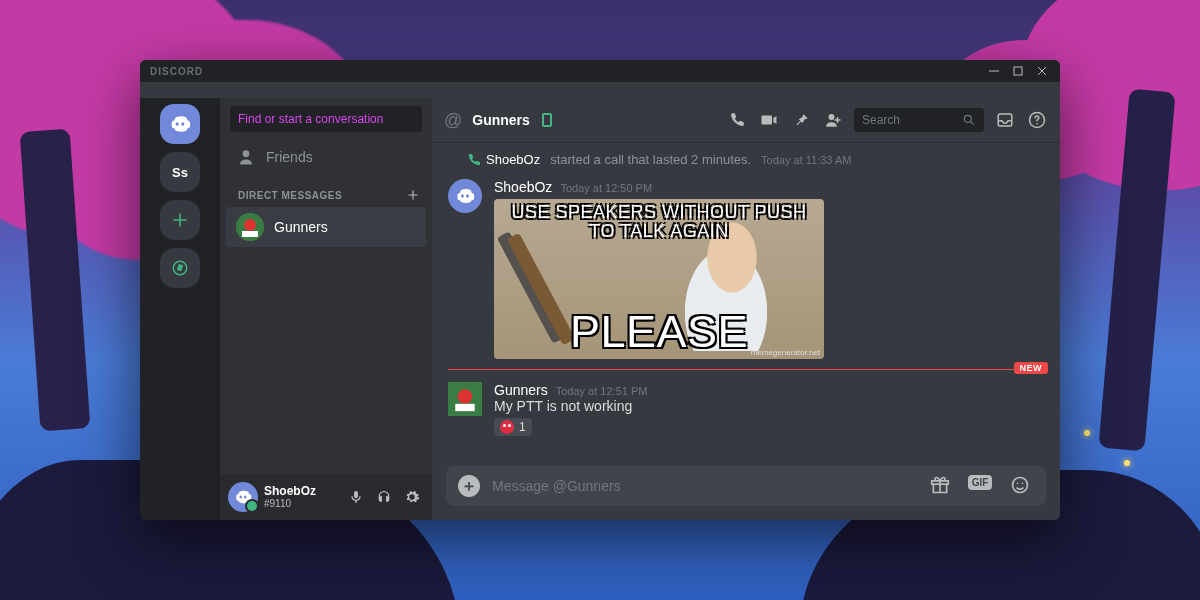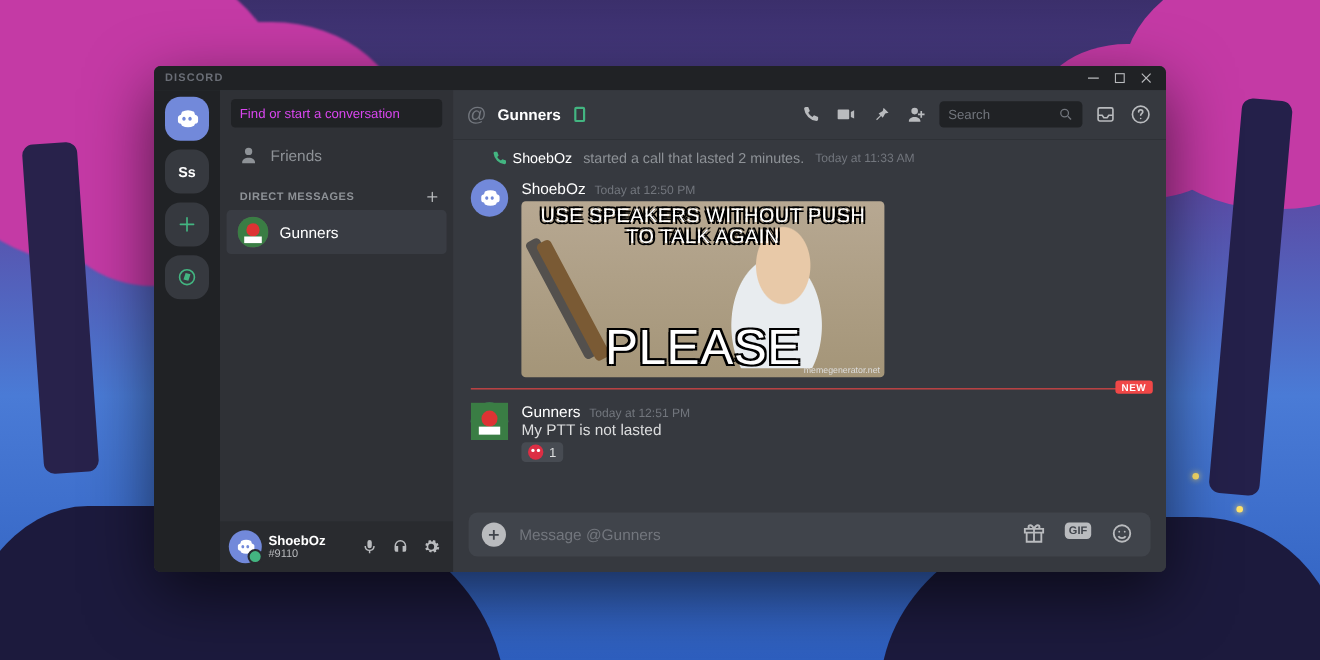--- a/index.html
+++ b/index.html
@@ -24,41 +24,42 @@
   .window {
     position: absolute;
     top: 60px; left: 140px;
     width: 920px; height: 460px;
     background: #36393f;
     border-radius: 6px;
     box-shadow: 0 20px 60px rgba(0,0,0,0.6);
     display: flex;
     flex-direction: column;
     overflow: hidden;
+    gap: 16px;
   }
   .titlebar {
     height: 22px;
     background: #202225;
     display: flex;
     align-items: center;
     padding: 0 6px 0 10px;
     color: #6a6e76;
     font-size: 10px;
     letter-spacing: 1px;
     font-weight: 600;
   }
   .titlebar .spacer { flex: 1; }
   .win-ctrl { width: 24px; height: 18px; display:flex; align-items:center; justify-content:center; color:#b9bbbe; cursor:pointer; }
   .win-ctrl svg { width:10px; height:10px; }
 
   .app-body { flex:1; display:flex; min-height:0; }
 
   
   .server-rail {
-    width: 60px;
+    width: 80px;
     background: #202225;
     display:flex; flex-direction:column; align-items:center;
     padding-top: 6px; gap: 8px;
   }
   .server-pill {
     width: 40px; height: 40px; border-radius: 14px;
     display:flex; align-items:center; justify-content:center;
     color:#fff; font-size: 13px; font-weight:600;
     background:#36393f; cursor:pointer;
   }
@@ -428,21 +429,21 @@
                 <rect width="28" height="28" fill="#3a7d44"></rect>
                 <circle cx="14" cy="12" r="6" fill="#d33"></circle>
                 <rect x="6" y="18" width="16" height="6" fill="#fff"></rect>
               </svg>
           </div>
           <div class="msg-body">
             <div class="msg-head">
               <span class="msg-author">Gunners</span>
               <span class="msg-time">Today at 12:51 PM</span>
             </div>
-            <div>My PTT is not lasted</div>
+            <div>My PTT is not working</div>
             <div class="reaction">
               <span class="emoji"></span>
               <span>1</span>
             </div>
           </div>
         </div>
       </div>
 
       <div class="composer">
         <div class="comp-add">＋</div>

